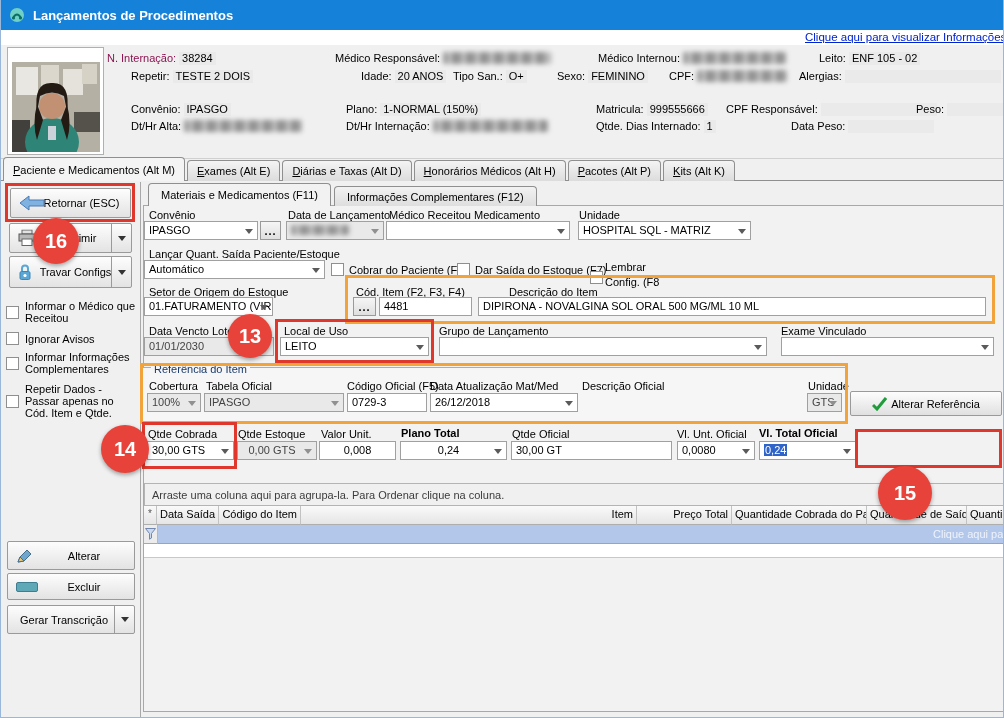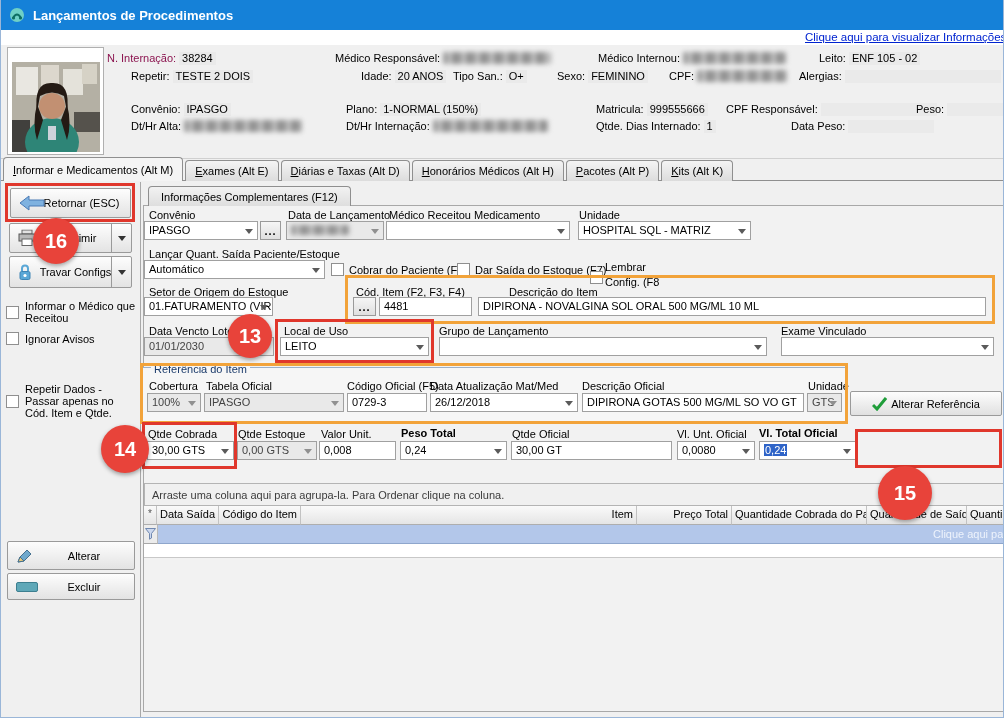--- a/index.html
+++ b/index.html
@@ -46,21 +46,21 @@
   .itab.active{height:22px;background:#f2f2f2;}
   
   .lbl{position:absolute;white-space:nowrap;}
   .lbl.b{font-weight:bold;}
   .fld{position:absolute;height:19px;border:1px solid #a0a0a0;background:#fff;box-sizing:border-box;
        padding:2px 4px;white-space:nowrap;overflow:hidden;font-size:11px;}
   .fld.dd{padding-right:14px;}
   .fld .arr{position:absolute;right:4px;top:7px;width:0;height:0;border-left:4px solid transparent;border-right:4px solid transparent;border-top:5px solid #5a5a5a;}
   .fld.dis{background:#e9e9e9;color:#444;}
   .fld.dis .arr{border-top-color:#909090;}
-  .fld.num{text-align:left;}
+  .fld.num{text-align:center;}
   .sel{background:#2f64c8;color:#fff;padding:0 1px;}
   .mcb{position:absolute;display:flex;gap:5px;align-items:center;white-space:nowrap;cursor:pointer;}
   .more{position:absolute;height:19px;border:1px solid #9a9a9a;background:linear-gradient(#f6f6f6,#dfdfdf);
         display:flex;align-items:flex-end;justify-content:center;box-sizing:border-box;font-weight:bold;letter-spacing:1px;cursor:pointer;line-height:9px;padding-bottom:3px;}
   .group{position:absolute;border:1px solid #9cb0c8;background:#f6f6f6;box-sizing:border-box;}
   .gcap{position:absolute;color:#1a3a6a;background:#f6f6f6;padding:0 3px;}
   .abtn{position:absolute;border:1px solid #9a9a9a;border-radius:2px;background:linear-gradient(#fdfdfd,#e0e0e0);
         display:flex;align-items:center;justify-content:center;gap:4px;box-sizing:border-box;cursor:pointer;}
   .abtn.bold{font-weight:bold;}
   
@@ -194,21 +194,21 @@
     <span class="pv">1</span>
   </div>
   <div class="hp" style="left:790px;top:120px">
     <span class="pl">Data Peso:</span>
     <span class="pv" style="min-width:80px"></span>
   </div>
 
   <div class="tabline"></div>
   <div class="tabs">
     <div class="tab active">
-        <span class="tx">Informar e Medicamentos (Alt M)</span>
+        <span class="tx">Paciente e Medicamentos (Alt M)</span>
       </div>
     <div class="tab">
         <span class="tx">Exames (Alt E)</span>
       </div>
     <div class="tab">
         <span class="tx">Diárias e Taxas (Alt D)</span>
       </div>
     <div class="tab">
         <span class="tx">Honorários Médicos (Alt H)</span>
       </div>
@@ -254,41 +254,54 @@
   </div>
 
   <label class="scb" style="left:5px;top:300px">
     <span class="cb"></span>
     <span>Informar o Médico que Receitou</span>
   </label>
   <label class="scb" style="left:5px;top:332px">
     <span class="cb"></span>
     <span>Ignorar Avisos</span>
   </label>
+  <label class="scb" style="left:5px;top:351px">
+    <span class="cb"></span>
+    <span>Informar Informações Complementares</span>
+  </label>
   <label class="scb" style="left:5px;top:383px">
     <span class="cb"></span>
     <span>Repetir Dados - Passar apenas no Cód. Item e Qtde.</span>
   </label>
 
   <div class="btn" style="left:6px;top:541px;width:128px;height:29px">
     <svg class="ic" width="17" height="16" viewBox="0 0 17 16">
       <path d="M2 14 L4 9 L11 2 L15 6 L8 13 Z" fill="#6fa8cc" stroke="#44708f"></path>
       <path d="M2 14 L4 9 L8 13 Z" fill="#e8c87a" stroke="#44708f"></path>
       </svg>
     <span style="margin-left:26px">Alterar</span>
   </div>
   <div class="btn" style="left:6px;top:573px;width:128px;height:27px">
     <svg class="ic" width="22" height="10" viewBox="0 0 22 10">
       <rect x="0.5" y="0.5" width="21" height="9" rx="1.5" fill="#5fa8b8" stroke="#3d7f90"></rect>
       </svg>
     <span style="margin-left:26px">Excluir</span>
   </div>
+  <div class="btn" style="left:6px;top:605px;width:128px;height:29px">
+    <span style="margin-right:14px">Gerar Transcrição</span>
+    <span class="split">
+        <span class="tri"></span>
+      </span>
+  </div>
 
   <div class="panel"></div>
   <div class="itabs">
+    <div class="itab active">
+        <span>Materiais e Medicamentos (F11)</span>
+      </div>
     <div class="itab">
         <span>Informações Complementares (F12)</span>
       </div>
   </div>
 
   <div class="lbl" style="left:148px;top:209px">Convênio</div>
   <div class="fld dd" style="left:143px;top:221px;width:114px">
     <span>IPASGO</span><span class="arr"></span>
   </div>
   <div class="more" style="left:259px;top:221px;width:21px">...</div>
@@ -356,21 +369,20 @@
   <div class="fld dd dis" style="left:203px;top:393px;width:140px">
     <span>IPASGO</span><span class="arr"></span>
   </div>
   <div class="lbl" style="left:346px;top:380px">Código Oficial (F5)</div>
   <div class="fld" style="left:346px;top:393px;width:80px">0729-3</div>
   <div class="lbl" style="left:429px;top:380px">Data Atualização Mat/Med</div>
   <div class="fld dd" style="left:429px;top:393px;width:148px">
     <span>26/12/2018</span><span class="arr"></span>
   </div>
   <div class="lbl" style="left:581px;top:380px">Descrição Oficial</div>
-  <div class="fld" style="left:581px;top:393px;width:222px">DIPIRONA GOTAS 500 MG/ML SO VO GT</div>
   <div class="lbl" style="left:807px;top:380px">Unidade</div>
   <div class="fld dd dis" style="left:806px;top:393px;width:35px">
     <span>GTS</span><span class="arr"></span>
   </div>
   <div class="abtn" style="left:849px;top:391px;width:152px;height:25px">
     <svg width="15" height="14" viewBox="0 0 15 14">
       <path d="M1 8 L5 12 L14 1" fill="none" stroke="#1f9d3a" stroke-width="3"></path>
       </svg>
     <span>Alterar Referência</span>
   </div>
@@ -378,21 +390,21 @@
   <div class="lbl" style="left:147px;top:428px">Qtde Cobrada</div>
   <div class="fld dd" style="left:146px;top:441px;width:87px">
     <span>30,00 GTS</span><span class="arr"></span>
   </div>
   <div class="lbl" style="left:237px;top:428px">Qtde Estoque</div>
   <div class="fld dd dis num" style="left:236px;top:441px;width:80px">
     <span>0,00 GTS</span><span class="arr"></span>
   </div>
   <div class="lbl" style="left:320px;top:428px">Valor Unit.</div>
   <div class="fld num" style="left:318px;top:441px;width:77px">0,008</div>
-  <div class="lbl b" style="left:400px;top:427px">Peso Total</div>
+  <div class="lbl b" style="left:400px;top:427px">Plano Total</div>
   <div class="fld dd num" style="left:399px;top:441px;width:107px">
     <span>0,24</span><span class="arr"></span>
   </div>
   <div class="lbl" style="left:511px;top:428px">Qtde Oficial</div>
   <div class="fld" style="left:510px;top:441px;width:161px">30,00 GT</div>
   <div class="lbl" style="left:676px;top:428px">Vl. Unt. Oficial</div>
   <div class="fld dd" style="left:676px;top:441px;width:78px">
     <span>0,0080</span><span class="arr"></span>
   </div>
   <div class="lbl b" style="left:758px;top:427px">Vl. Total Oficial</div>

